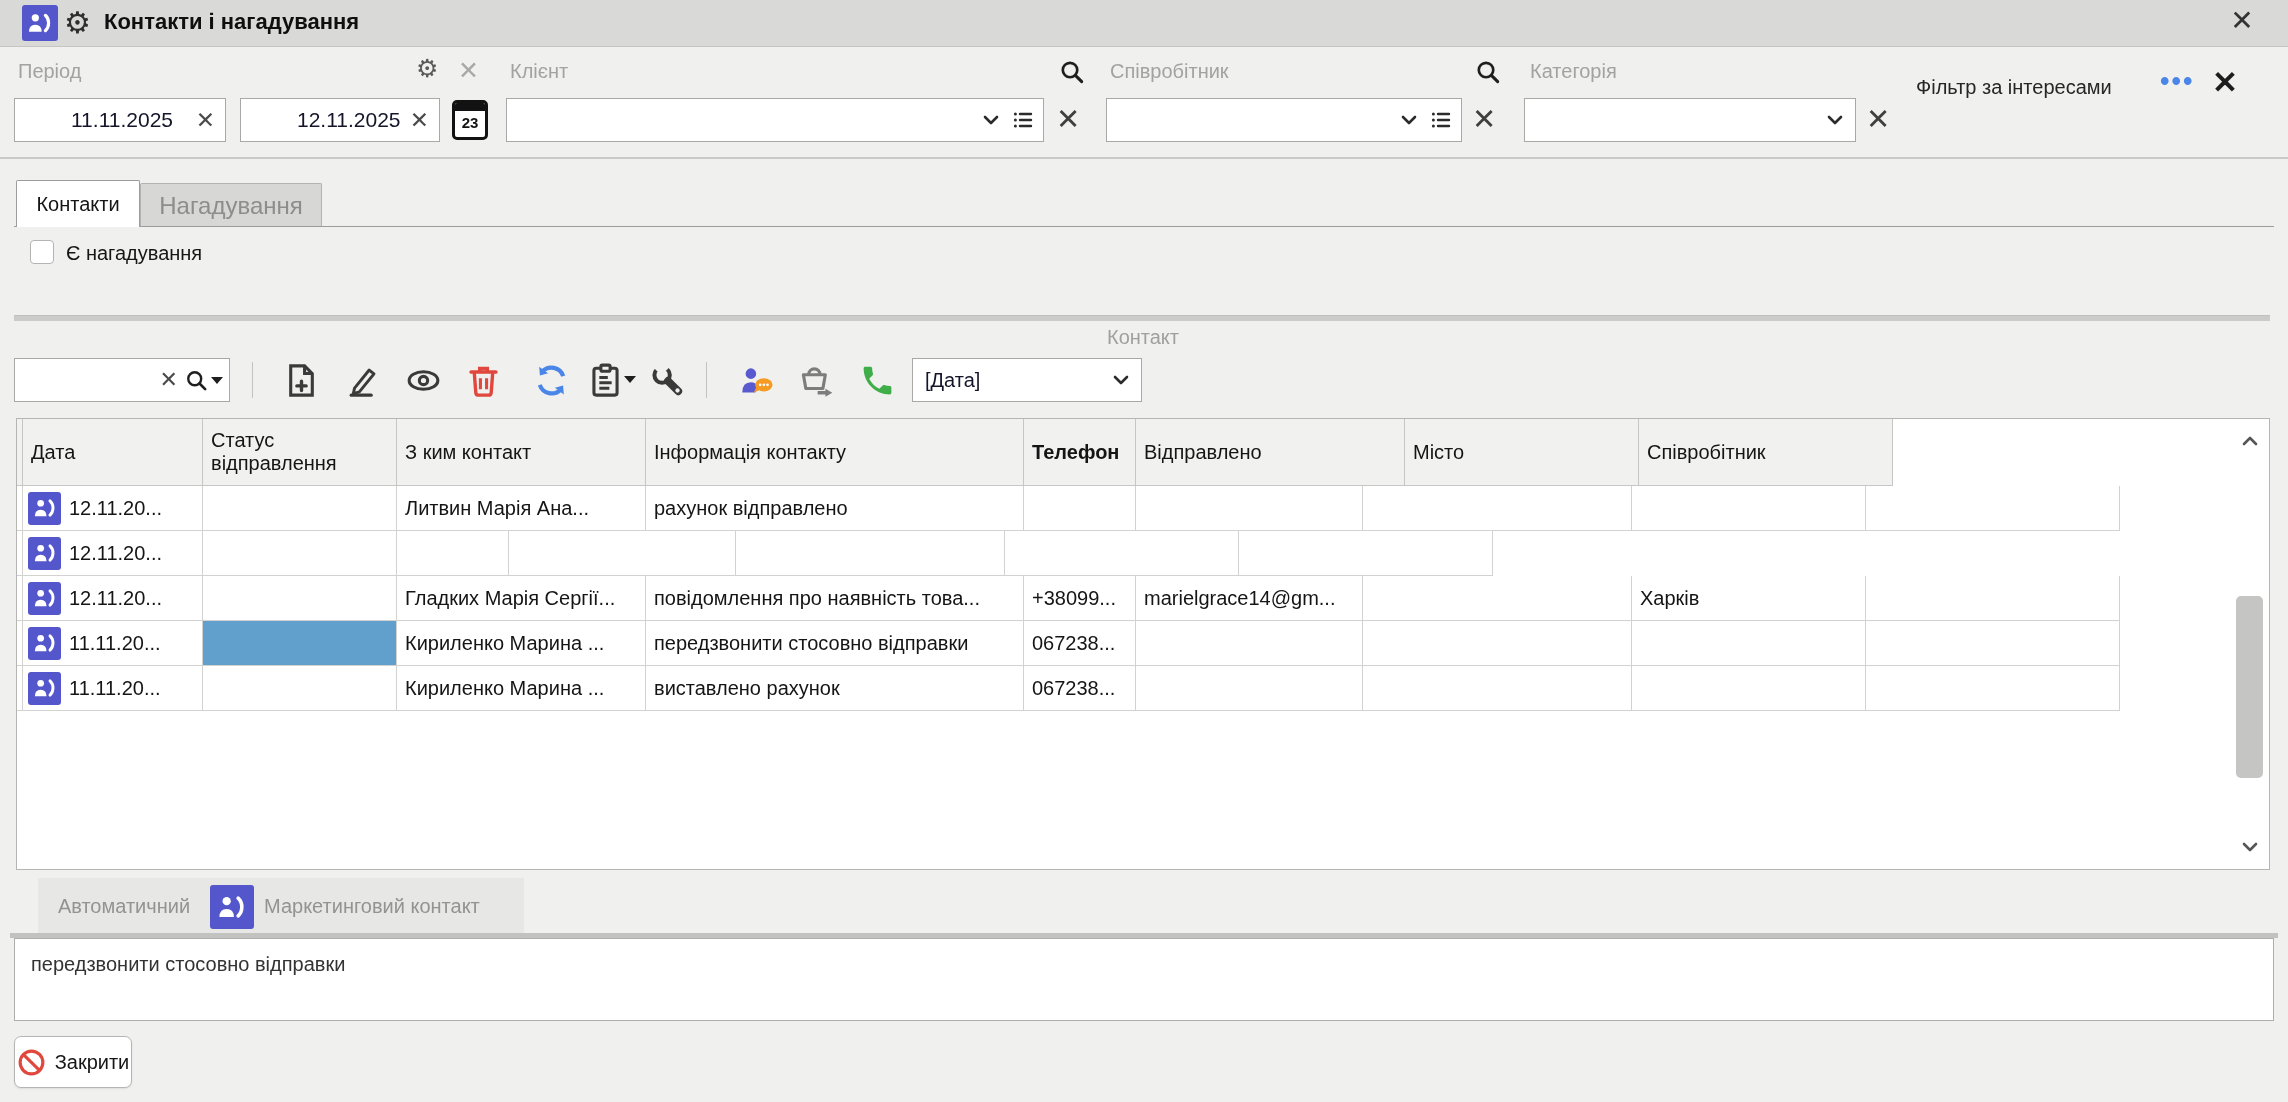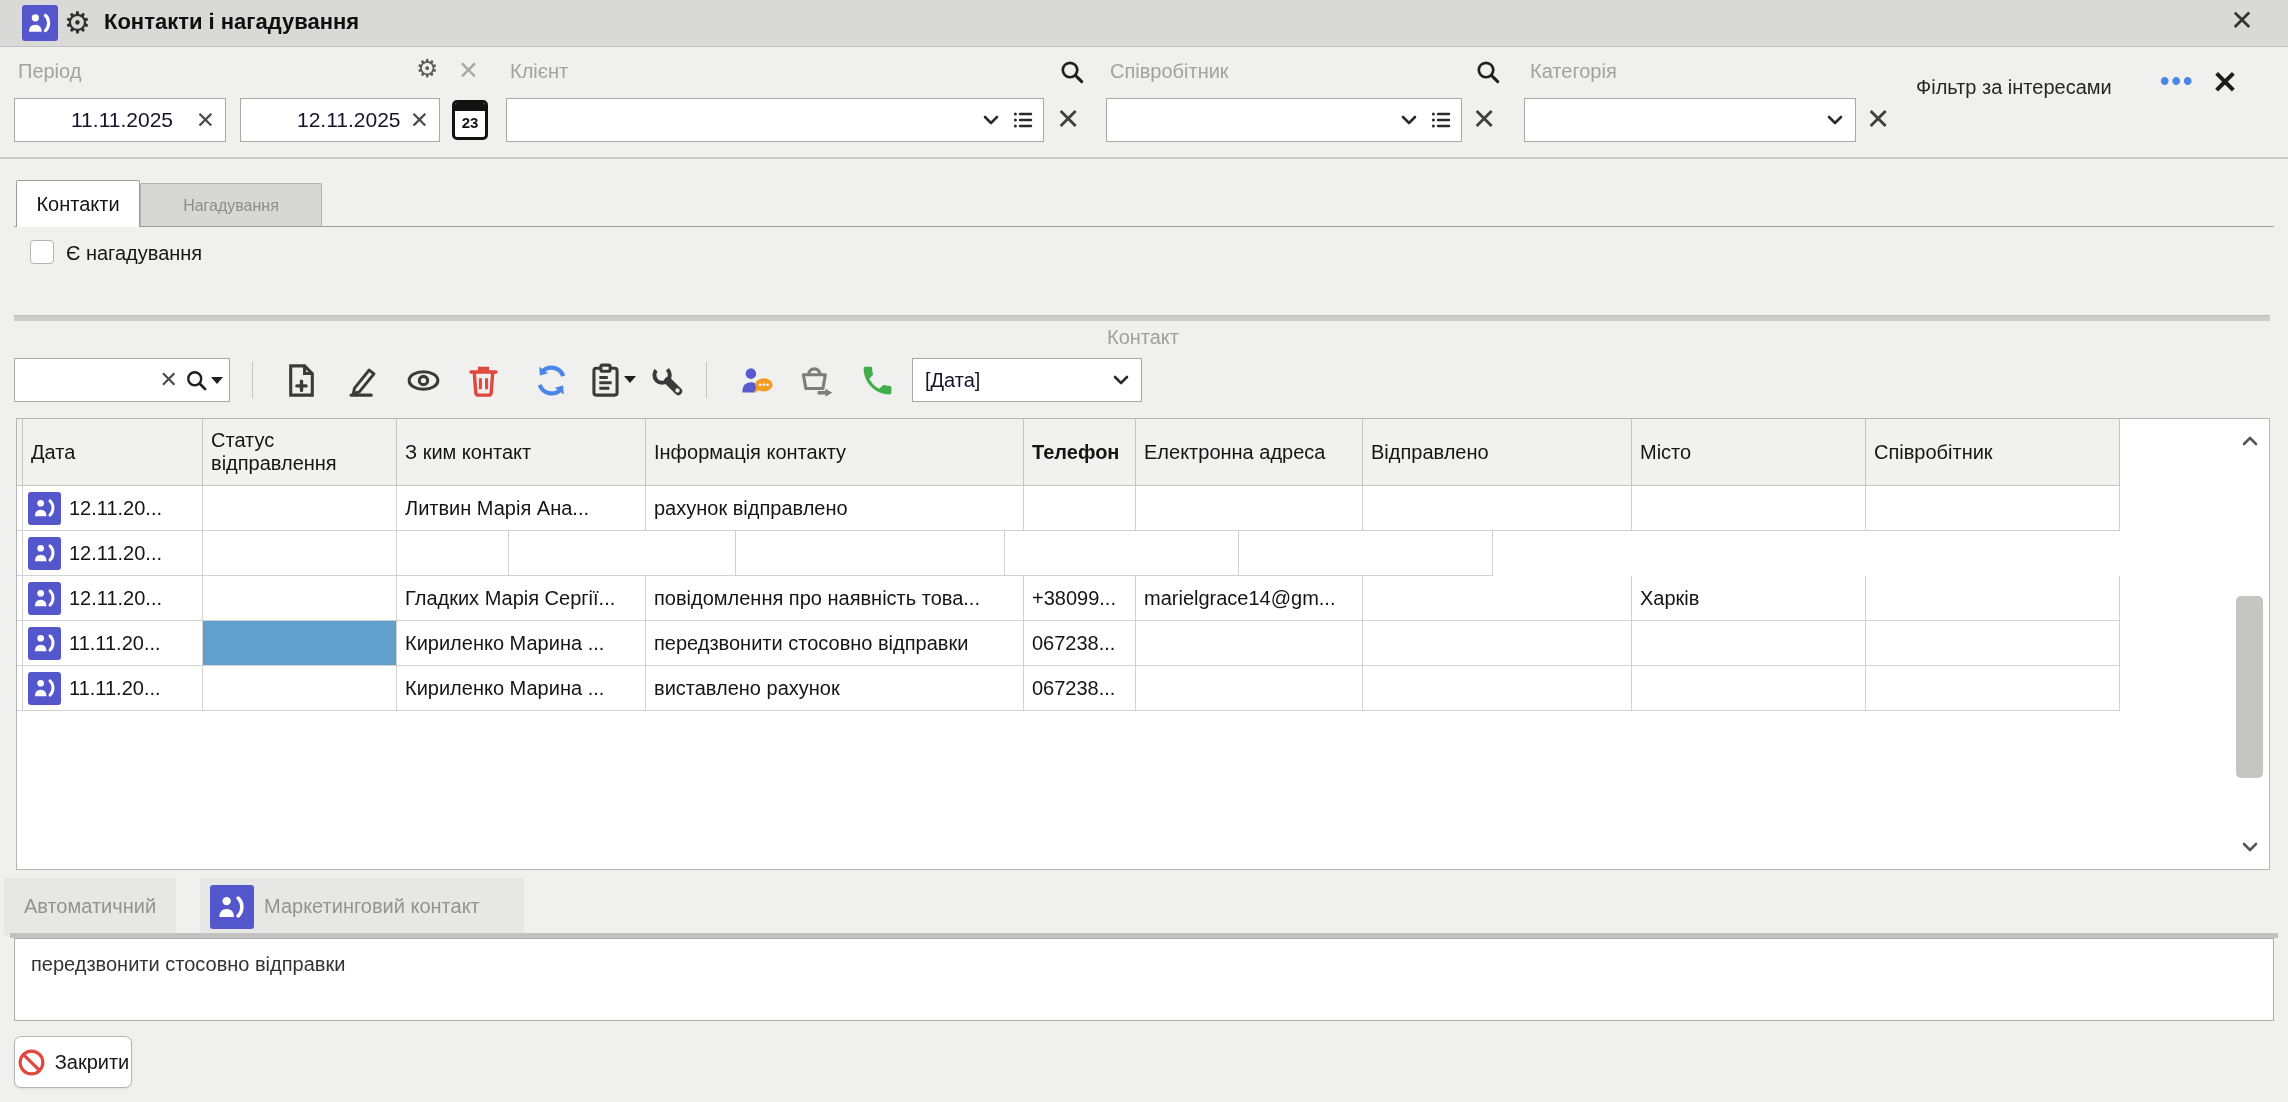--- a/index.html
+++ b/index.html
@@ -31,21 +31,21 @@
   .clearbtn{position:absolute;top:102px;font-size:29px;color:#3f3f3f;}
   .searchglyph{position:absolute;top:58px;width:28px;height:28px;color:#1f1f1f;}
   .interests-label{position:absolute;left:1916px;top:76px;font-size:20px;color:#262626;}
   .dots{position:absolute;left:2160px;top:66px;font-size:27px;font-weight:bold;color:#4a86e8;letter-spacing:2px;}
   .bigx{position:absolute;left:2212px;top:64px;font-size:31px;font-weight:bold;color:#1d1d1d;}
   .filter-underline{position:absolute;left:0;top:157px;width:2288px;height:2px;background:#c9c9c8;}
 
   
   .tabs-line{position:absolute;left:14px;top:226px;width:2260px;height:1px;background:#9c9c9b;z-index:1;}
   .tab-active{position:absolute;left:16px;top:180px;width:124px;height:47px;background:#fff;border:1px solid #9c9c9b;border-bottom:none;box-sizing:border-box;z-index:2;display:flex;align-items:center;justify-content:center;font-size:20px;color:#161616;border-radius:2px 2px 0 0;}
-  .tab-inactive{position:absolute;left:140px;top:183px;width:182px;height:44px;background:#d7d7d6;border:1px solid #b3b3b2;border-bottom:none;box-sizing:border-box;z-index:0;display:flex;align-items:center;justify-content:center;font-size:16px;color:#8d8d8d;border-radius:2px 2px 0 0;}
+  .tab-inactive{position:absolute;left:140px;top:183px;width:182px;height:44px;background:#d7d7d6;border:1px solid #b3b3b2;border-bottom:none;box-sizing:border-box;z-index:0;display:flex;align-items:center;justify-content:center;font-size:24px;color:#8d8d8d;border-radius:2px 2px 0 0;}
 
   
   .cbx{position:absolute;left:30px;top:240px;width:24px;height:24px;background:#fff;border:1px solid #b4b4b3;border-radius:4px;box-sizing:border-box;}
   .cbx-label{position:absolute;left:66px;top:242px;font-size:20px;color:#161616;}
 
   
   .hdivider{position:absolute;left:14px;top:315px;width:2256px;height:6px;background:#cbcbca;border-top:1px solid #bfbfbe;box-sizing:border-box;}
   .group-label{position:absolute;left:16px;top:326px;width:2254px;text-align:center;font-size:20px;color:#a0a0a0;}
 
   
@@ -86,21 +86,21 @@
   .bold{font-weight:bold;}
   .row-icon{width:33px;height:33px;background:#5456cb;border-radius:3px;margin:0 8px 0 0;display:flex;align-items:center;justify-content:center;flex:0 0 33px;}
   .td.datecell{padding-left:5px;}
   .sel{background:#61a0cd;}
   .vscroll{position:absolute;right:2px;top:2px;bottom:2px;width:34px;background:#fff;}
   .vchev{position:absolute;left:5px;width:24px;height:24px;color:#555;}
   .vthumb{position:absolute;left:3px;top:175px;width:27px;height:182px;background:#c5c5c4;border-radius:5px;}
 
   
   .chip{position:absolute;top:878px;height:57px;background:#e7e7e6;box-sizing:border-box;display:flex;align-items:center;font-size:20px;color:#939392;}
-  .chip1{left:4px;width:172px;justify-content:center;}
+  .chip1{left:38px;width:172px;justify-content:center;}
   .chip2{left:200px;width:324px;padding-left:10px;}
   .chip-icon{width:44px;height:44px;background:#5456cb;border-radius:3px;display:flex;align-items:center;justify-content:center;margin-right:10px;flex:0 0 44px;}
   .note-divider{position:absolute;left:10px;top:933px;width:2268px;height:5px;background:#c2c2c1;}
   .notebox{position:absolute;left:14px;top:938px;width:2260px;height:83px;background:#fff;border:1px solid #aeaead;box-sizing:border-box;}
   .notebox .ntext{display:block;padding:14px 0 0 16px;font-size:20px;color:#333;}
   .close-btn{position:absolute;left:14px;top:1036px;width:118px;height:52px;background:#fff;border:1px solid #b5b5b4;border-radius:7px;box-sizing:border-box;display:flex;align-items:center;justify-content:center;gap:9px;box-shadow:0 1px 2px rgba(0,0,0,0.08);}
   .close-btn .ptxt{font-size:20px;color:#161616;}
   .prohibit{width:29px;height:29px;}
 </style>
 </head>
@@ -343,21 +343,20 @@
 </div>
 
 <div class="grid">
   <div class="hrow">
     <div class="hc gut w-gut"></div>
     <div class="hc w0">Дата</div>
     <div class="hc w1">Статус відправлення</div>
     <div class="hc w2">З ким контакт</div>
     <div class="hc w3">Інформація контакту</div>
     <div class="hc w4 bold">Телефон</div>
-    <div class="hc w5">Електронна адреса</div>
     <div class="hc w6">Відправлено</div>
     <div class="hc w7">Місто</div>
     <div class="hc w8">Співробітник</div>
   </div>
 
   <div class="trow">
     <div class="td gut w-gut"></div>
     <div class="td w0 datecell">
         <span class="row-icon">
           <svg width="26" height="26">

